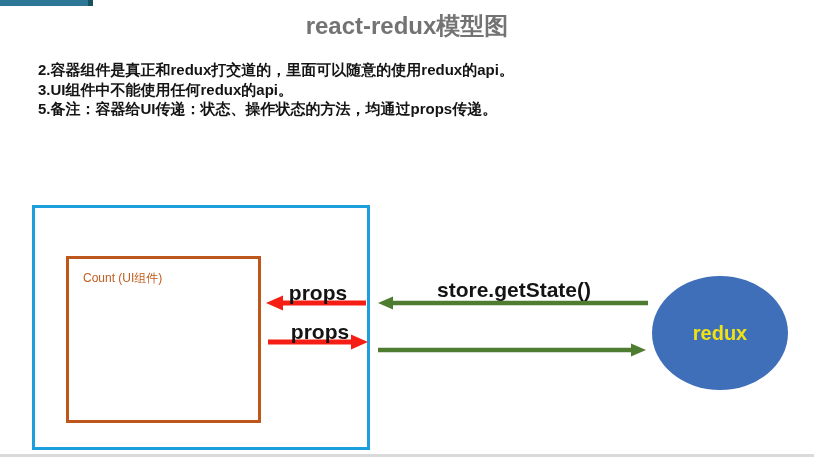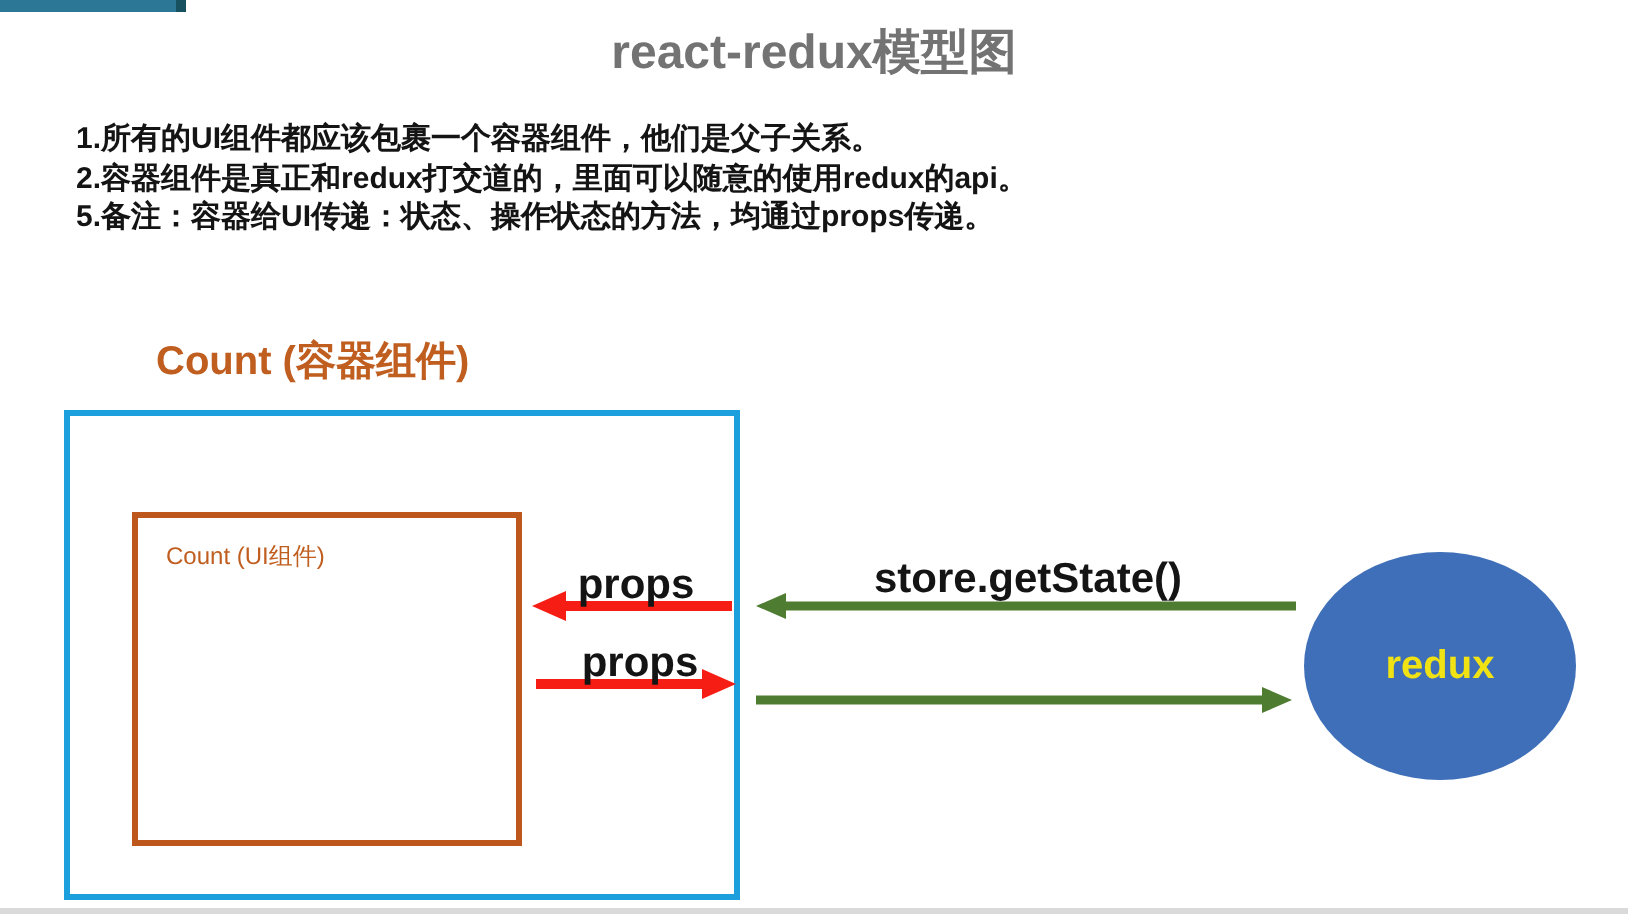--- a/index.html
+++ b/index.html
@@ -94,26 +94,25 @@
 </head>
 <body>
 
 <div class="stage">
 
   <div class="top-bar"></div>
 
   <h1 class="title">react-redux模型图</h1>
 
   <div class="notes">
-    <div class="note-line">1.所有的UI组件都应该包裹一个容器组件，他们是父子关系。</div>
     <div class="note-line">2.容器组件是真正和redux打交道的，里面可以随意的使用redux的api。</div>
+    <div class="note-line">3.UI组件中不能使用任何redux的api。</div>
     <div class="note-line">5.备注：容器给UI传递：状态、操作状态的方法，均通过props传递。</div>
   </div>
 
-  <div class="container-label">Count (容器组件)</div>
 
   <div class="container-box"></div>
 
   <div class="ui-box"></div>
   <div class="ui-label">Count (UI组件)</div>
 
   <svg class="arrows" width="814" height="462" viewBox="0 0 814 462">
     <g>
       <line x1="366" y1="303" x2="282" y2="303" style="stroke: var(--arrow-red); stroke-width: 5;"></line>
       <polygon points="283,295.5 283,310.5 266,303" style="fill: var(--arrow-red);"></polygon>

